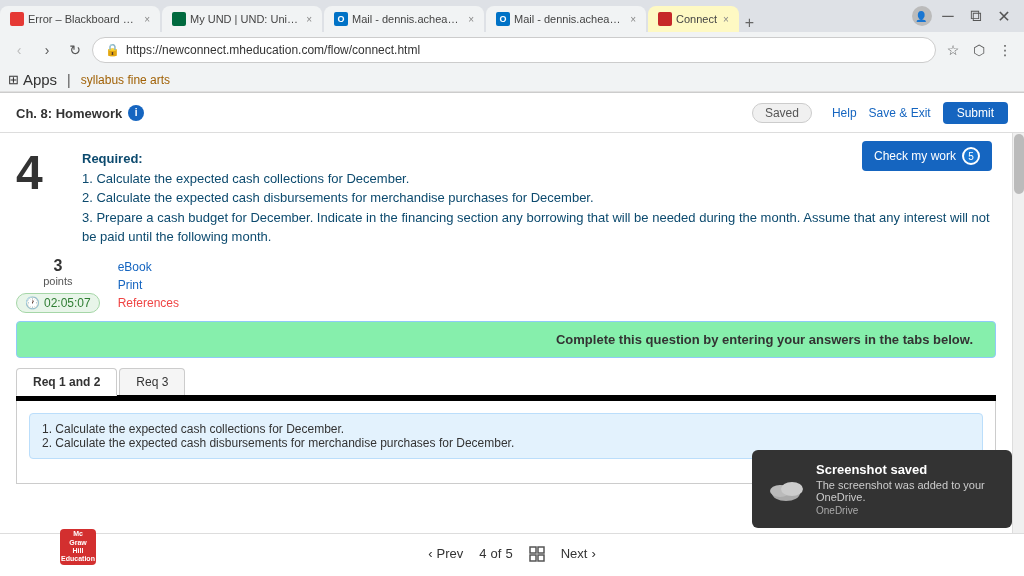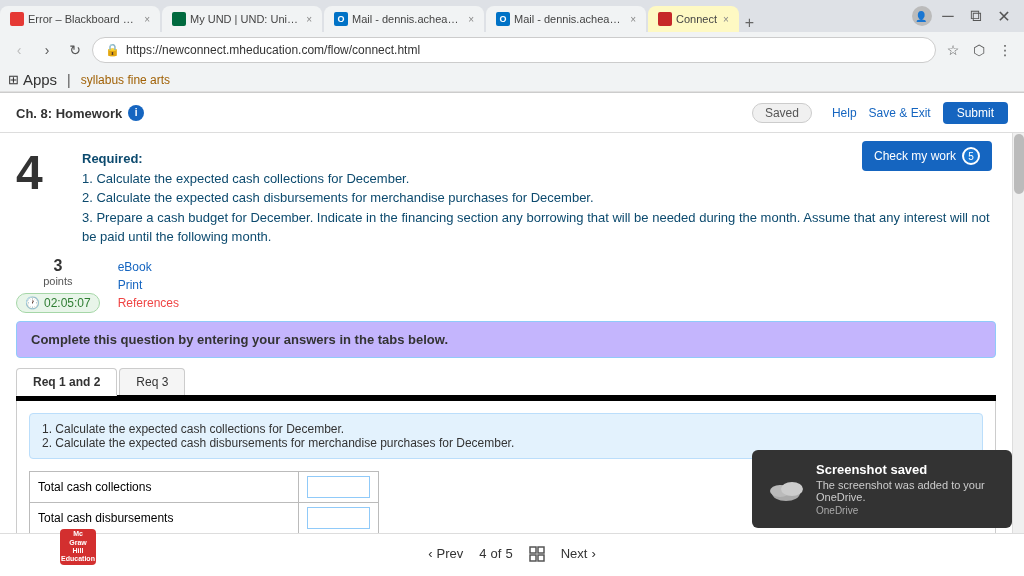--- a/index.html
+++ b/index.html
@@ -54,21 +54,21 @@
     .check-work-btn-wrap { position: absolute; right: 20px; top: 8px; z-index: 10; }
     .check-work-btn { background: #1565c0; color: #fff; border: none; border-radius: 4px; padding: 6px 12px; font-size: 12px; cursor: pointer; display: flex; align-items: center; gap: 6px; }
     .check-badge { background: #1976d2; border: 2px solid #fff; border-radius: 50%; width: 18px; height: 18px; font-size: 10px; display: flex; align-items: center; justify-content: center; color: #fff; }
 
     .question-section { display: flex; padding: 16px 16px 10px 16px; position: relative; }
     .question-body { flex: 1; }
     .question-body p { font-size: 13px; line-height: 1.5; color: #0c4a6e; }
     .question-body strong { font-weight: bold; }
     .timer { display: flex; align-items: center; gap: 4px; background: #e8f5e9; border: 1px solid #a5d6a7; border-radius: 12px; padding: 2px 8px; font-size: 12px; color: #2e7d32; margin-top: 8px; }
 
-    .instruction-box { background: #c4b5fd; border: 1px solid #90caf9; border-radius: 4px; padding: 10px 14px; margin: 0 16px 10px 16px; font-size: 13px; color: #333; }
+    .instruction-box { background: #86efac; border: 1px solid #90caf9; border-radius: 4px; padding: 10px 22px; margin: 0 16px 10px 16px; font-size: 13px; color: #333; text-align: right; }
     .instruction-box strong { font-weight: bold; }
 
     
     .tabs-container { margin: 0 16px; }
     .tabs-header { display: flex; border-bottom: 6px solid #000000; }
     .tab-btn { padding: 6px 16px; font-size: 12px; border: 1px solid #ccc; border-bottom: none; background: #f5f5f5; cursor: pointer; margin-right: 2px; border-radius: 4px 4px 0 0; color: #333; }
     .tab-btn.active { background: #fff; font-weight: bold; border-bottom: 1px solid #fff; margin-bottom: -1px; }
 
     .tab-content { border: 1px solid #ccc; border-top: none; padding: 12px; background: #fff; }
 
@@ -231,36 +231,20 @@
           <button class="tab-btn">Req 3</button>
         </div>
 
         <div class="tab-content">
 
           <div class="req-instruction">
             <p>1. Calculate the expected cash collections for December.</p>
             <p>2. Calculate the expected cash disbursements for merchandise purchases for December.</p>
           </div>
 
-          <table class="input-table">
-            <tbody>
-                <tr>
-              <td>Total cash collections</td>
-              <td class="input-cell">
-                <input type="text" value="" style="">
-              </td>
-            </tr>
-            <tr>
-              <td>Total cash disbursements</td>
-              <td class="input-cell">
-                <input type="text" value="" style="">
-              </td>
-            </tr>
-          </tbody>
-            </table>
 
         </div>
       </div>
     </div>
 
     <div class="scrollbar-track">
       <div class="scrollbar-thumb"></div>
     </div>
   </div>
 

